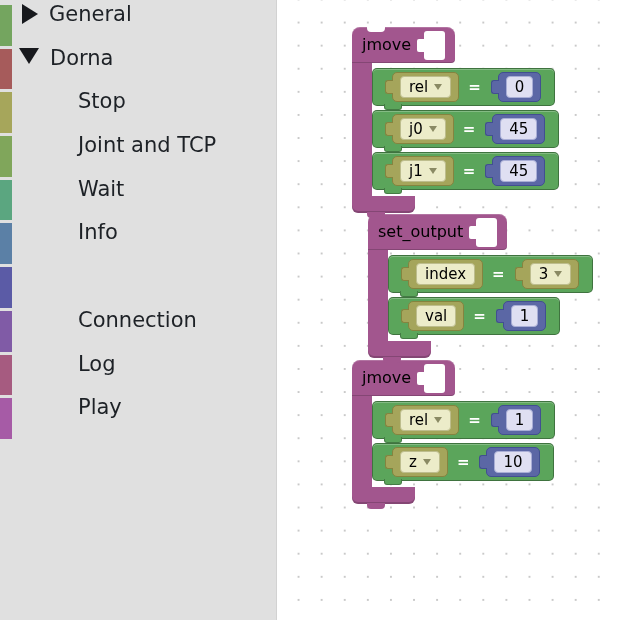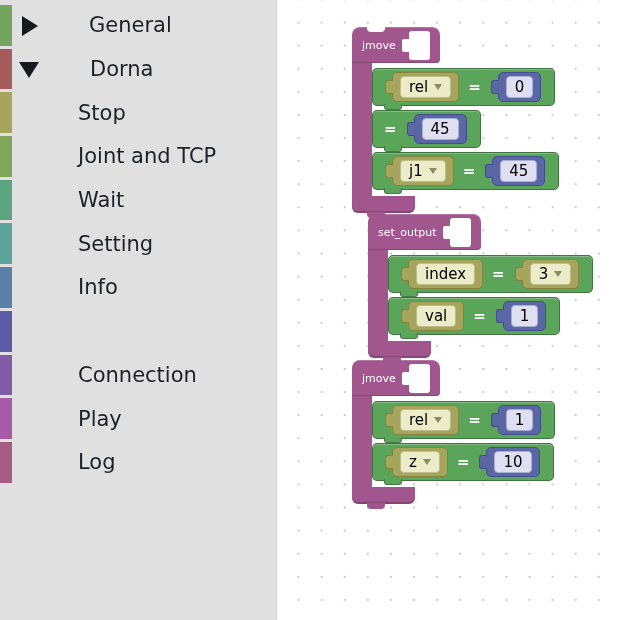--- a/index.html
+++ b/index.html
@@ -9,23 +9,22 @@
     background:#ffffff;
   }
   
   .toolbox{
     position:absolute;left:0;top:0;width:277px;height:620px;
     background:var(--sidebar_bg,#e0e0e0);
     border-right:1px solid #d2d2d2;
     padding-top:4px;box-sizing:border-box;
   }
   .tb-item{
-    position:relative;height:43.7px;display:flex;align-items:center;
+    position:relative;height:43.7px;display:flex;
     cursor:pointer;
-    gap:40px;
   }
   .stripe{
     position:absolute;left:0;top:1px;bottom:2px;width:12px;
     background:#999;
   }
   .arrow-right{
     width:0;height:0;margin-left:22px;
     border-left:16px solid #17191d;
     border-top:10px solid transparent;
     border-bottom:10px solid transparent;
@@ -56,21 +55,21 @@
     position:relative;height:36px;display:flex;align-items:center;
     background:var(--block_purple,#a2568e);
     border-radius:8px 8px 4px 0;
     padding:0 10px;width:max-content;
     box-shadow:inset 0 -1px 0 rgba(0,0,0,.18), inset 0 1px 0 rgba(255,255,255,.18);
   }
   .phead .dip{               
     position:absolute;top:0;left:15px;width:18px;height:5px;
     background:#fff;border-radius:0 0 4px 4px;
   }
-  .blk-label{color:#ffffff;font-size:11px;line-height:1;white-space:nowrap;}
+  .blk-label{color:#000000;font-size:16px;line-height:1;white-space:nowrap;}
   .socket{                   
     position:relative;width:21px;height:29px;background:#fff;
     border-radius:3px;margin-left:13px;
   }
   .socket::before{
     content:'';position:absolute;left:-7px;top:8px;width:9px;height:13px;
     background:#fff;border-radius:2px 0 0 2px;
   }
   .pbody{
     display:flex;flex-direction:column;align-items:flex-start;row-gap:4px;
@@ -160,47 +159,43 @@
     <span class="stripe" style="background-color: rgb(128, 166, 91);"></span>
     <span class="tb-label">Joint and TCP</span>
   </div>
 
 
   <div class="tb-item sub">
     <span class="stripe" style="background-color: rgb(91, 166, 128);"></span>
     <span class="tb-label">Wait</span>
   </div>
 
-  <div class="tb-item sub">
-    <span class="stripe" style="background-color: rgb(91, 166, 153);"></span>
-    <span class="tb-label">Setting</span>
-  </div>
 
   <div class="tb-item sub">
     <span class="stripe" style="background-color: rgb(91, 128, 166);"></span>
     <span class="tb-label">Info</span>
   </div>
 
   <div class="tb-item sub">
     <span class="stripe" style="background-color: rgb(91, 91, 166);"></span>
   </div>
 
   <div class="tb-item sub">
     <span class="stripe" style="background-color: rgb(128, 91, 166);"></span>
     <span class="tb-label">Connection</span>
   </div>
 
   <div class="tb-item sub">
+    <span class="stripe" style="background-color: rgb(166, 91, 128);"></span>
+    <span class="tb-label">Log</span>
+  </div>
+
+  <div class="tb-item sub">
     <span class="stripe" style="background-color: rgb(166, 91, 166);"></span>
     <span class="tb-label">Play</span>
-  </div>
-
-  <div class="tb-item sub">
-    <span class="stripe" style="background-color: rgb(166, 91, 128);"></span>
-    <span class="tb-label">Log</span>
   </div>
 
 </div>
 
 <div class="canvas">
 
   <div class="pgroup z3" style="left:75px;top:27px;">
     <div class="phead">
       <span class="dip"></span>
       <span class="blk-label">jmove</span>
@@ -217,20 +212,27 @@
             </span>
         </span>
         <span class="op">=</span>
         <span class="vblock blue">
             <span class="vtab"></span>
           <span class="field lav">0</span>
         </span>
       </div>
 
       <div class="grow">
+        <span class="vblock olive">
+            <span class="vtab"></span>
+          <span class="field beige">
+              <span>j0</span>
+              <span class="dd-arrow"></span>
+            </span>
+        </span>
         <span class="op">=</span>
         <span class="vblock blue">
             <span class="vtab"></span>
           <span class="field lav">45</span>
         </span>
       </div>
 
       <div class="grow">
         <span class="vblock olive">
             <span class="vtab"></span>

